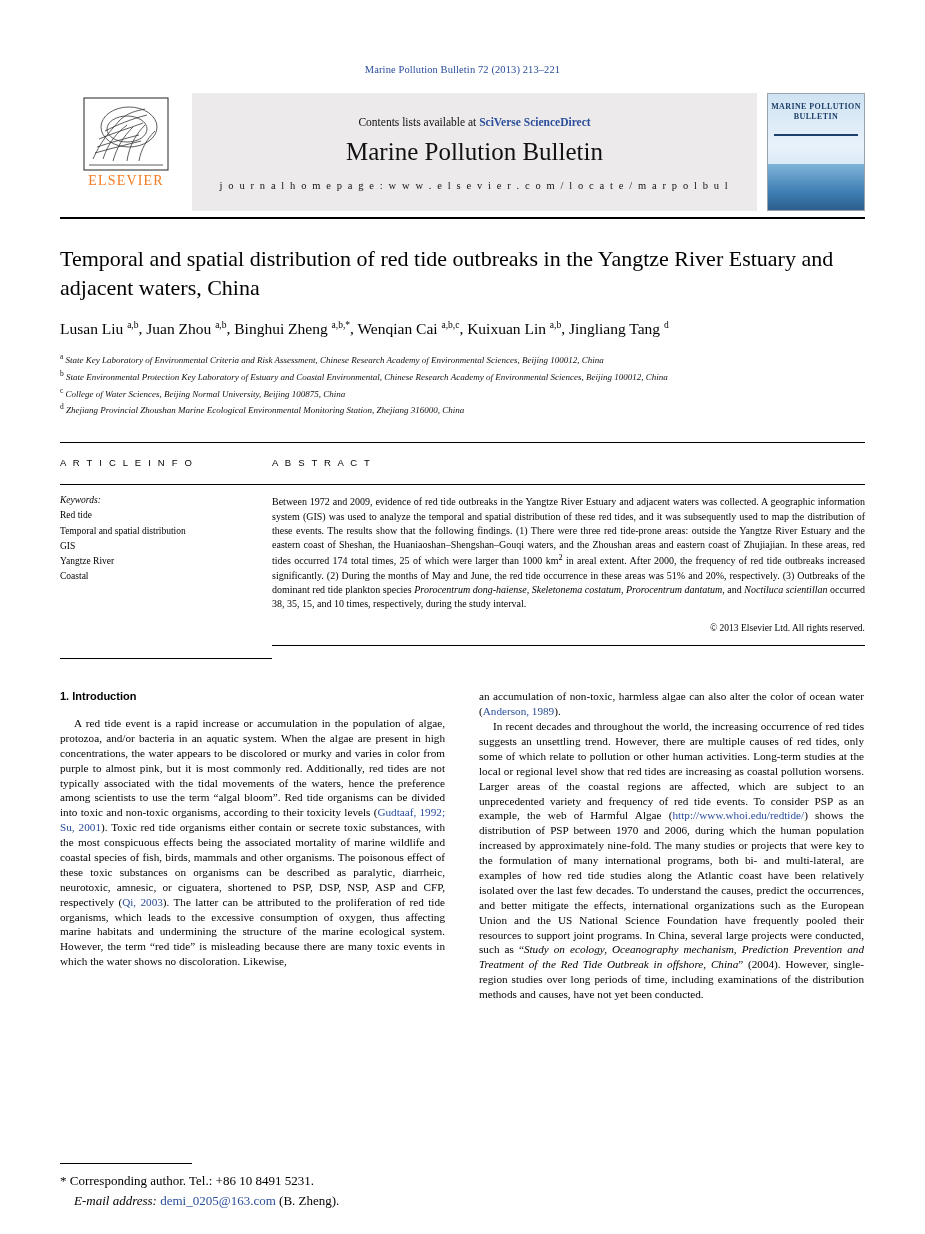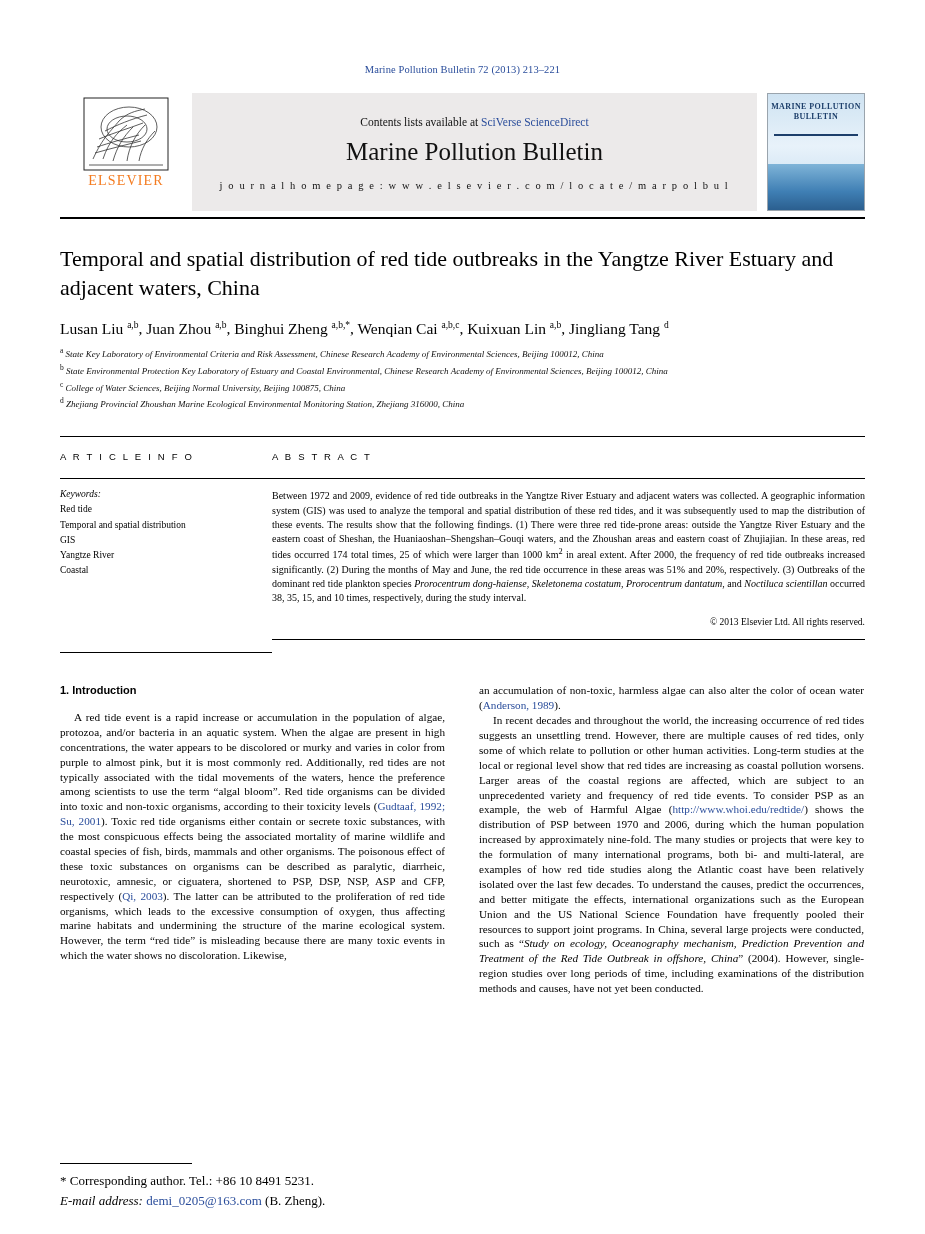--- a/index.html
+++ b/index.html
@@ -68,20 +68,21 @@
     padding: 6px 0 4px 0;
   }
   .contents-line {
     font-size: 11.5px;
     color: #111;
     margin-bottom: 10px;
   }
   .contents-line a {
     color: #2a4d9b;
     text-decoration: none;
+    font-weight: bold;
   }
   .journal-title {
     font-size: 25px;
     font-family: "Liberation Serif", serif;
     color: #111;
     margin-bottom: 14px;
   }
   .homepage {
     font-size: 10.5px;
     letter-spacing: 1.6px;
@@ -134,21 +135,21 @@
   .paper-title {
     font-size: 22px;
     line-height: 1.3;
     font-weight: normal;
     margin: 0 0 16px 0;
     font-family: "Liberation Serif", serif;
   }
   .authors {
     font-size: 15.5px;
     line-height: 1.45;
-    margin-bottom: 4px;
+    margin-bottom: 10px;
   }
   .authors sup {
     font-size: 9.5px;
   }
   .affiliations {
     font-size: 9px;
     font-style: italic;
     line-height: 1.55;
     color: #111;
   }
@@ -248,21 +249,21 @@
     width: 385px;
     font-size: 13px;
     line-height: 1.5;
   }
   .footnote-rule {
     border-top: 1px solid #000;
     width: 132px;
     margin-bottom: 7px;
   }
   .footnote a { color: #2a4d9b; text-decoration: none; }
-  .footnote .email-line { }
+  .footnote .email-line { margin-left: 14px; }
 </style>
 </head>
 <body>
 
 <div class="page">
 
   <div class="running-head">Marine Pollution Bulletin 72 (2013) 213–221</div>
 
   <div class="banner">
     <div class="banner-left">

